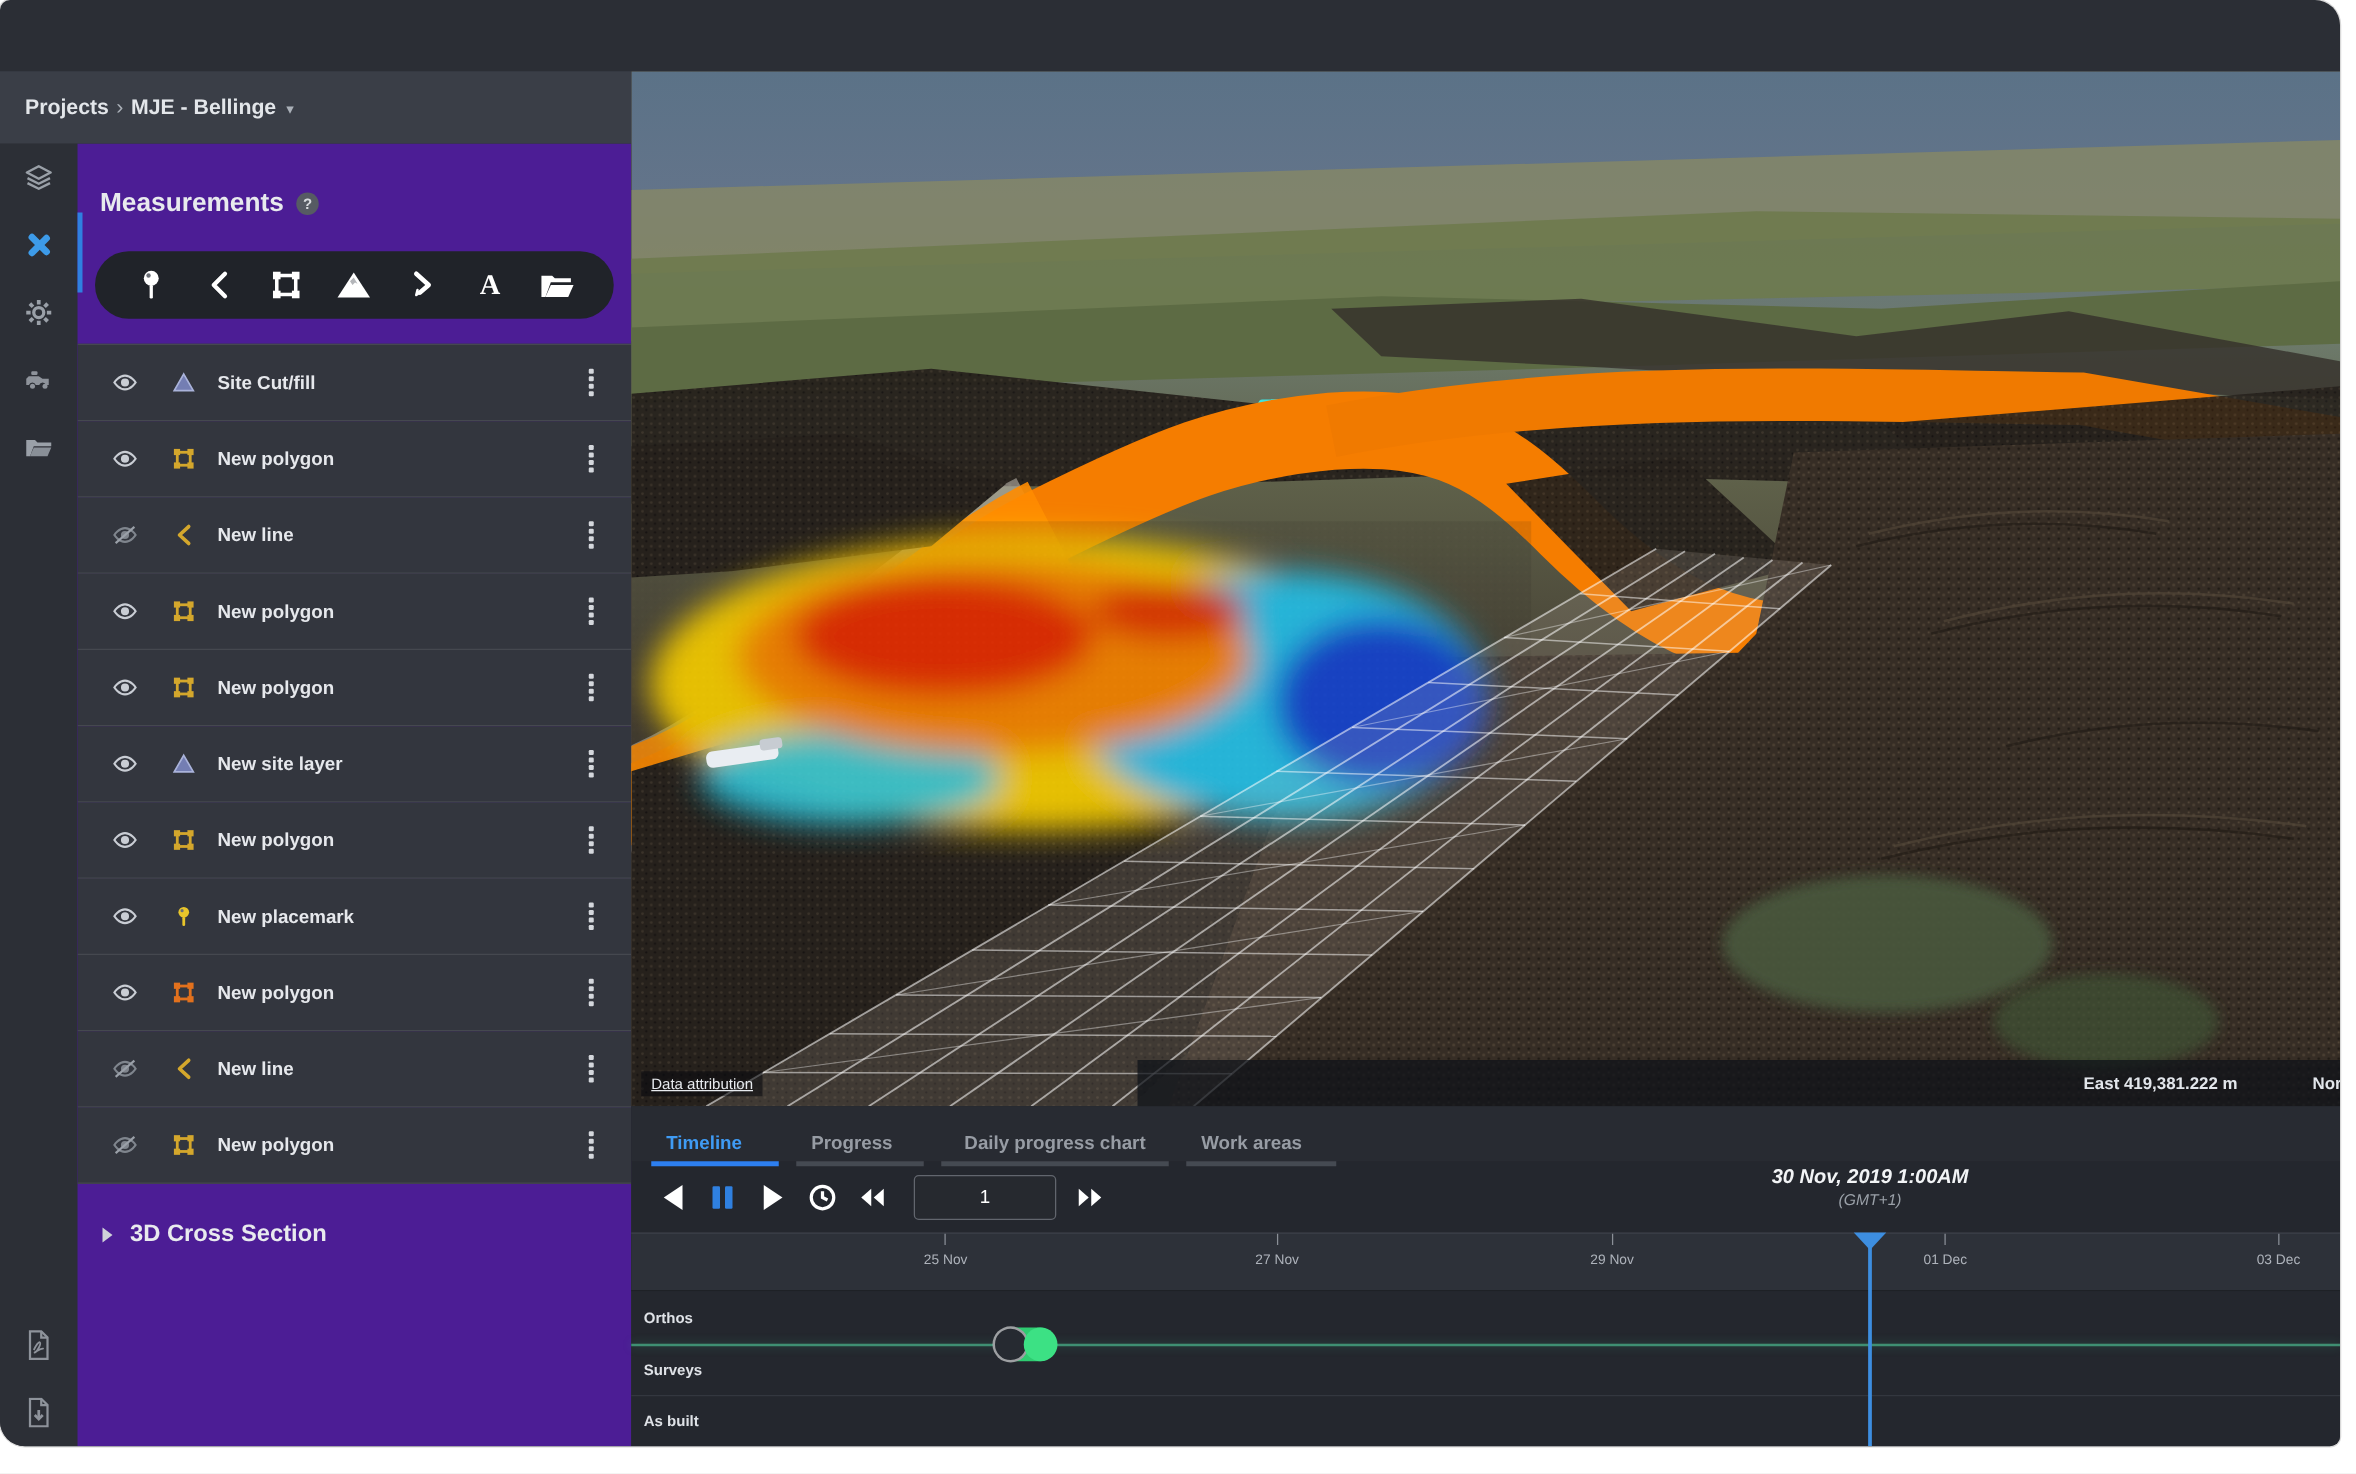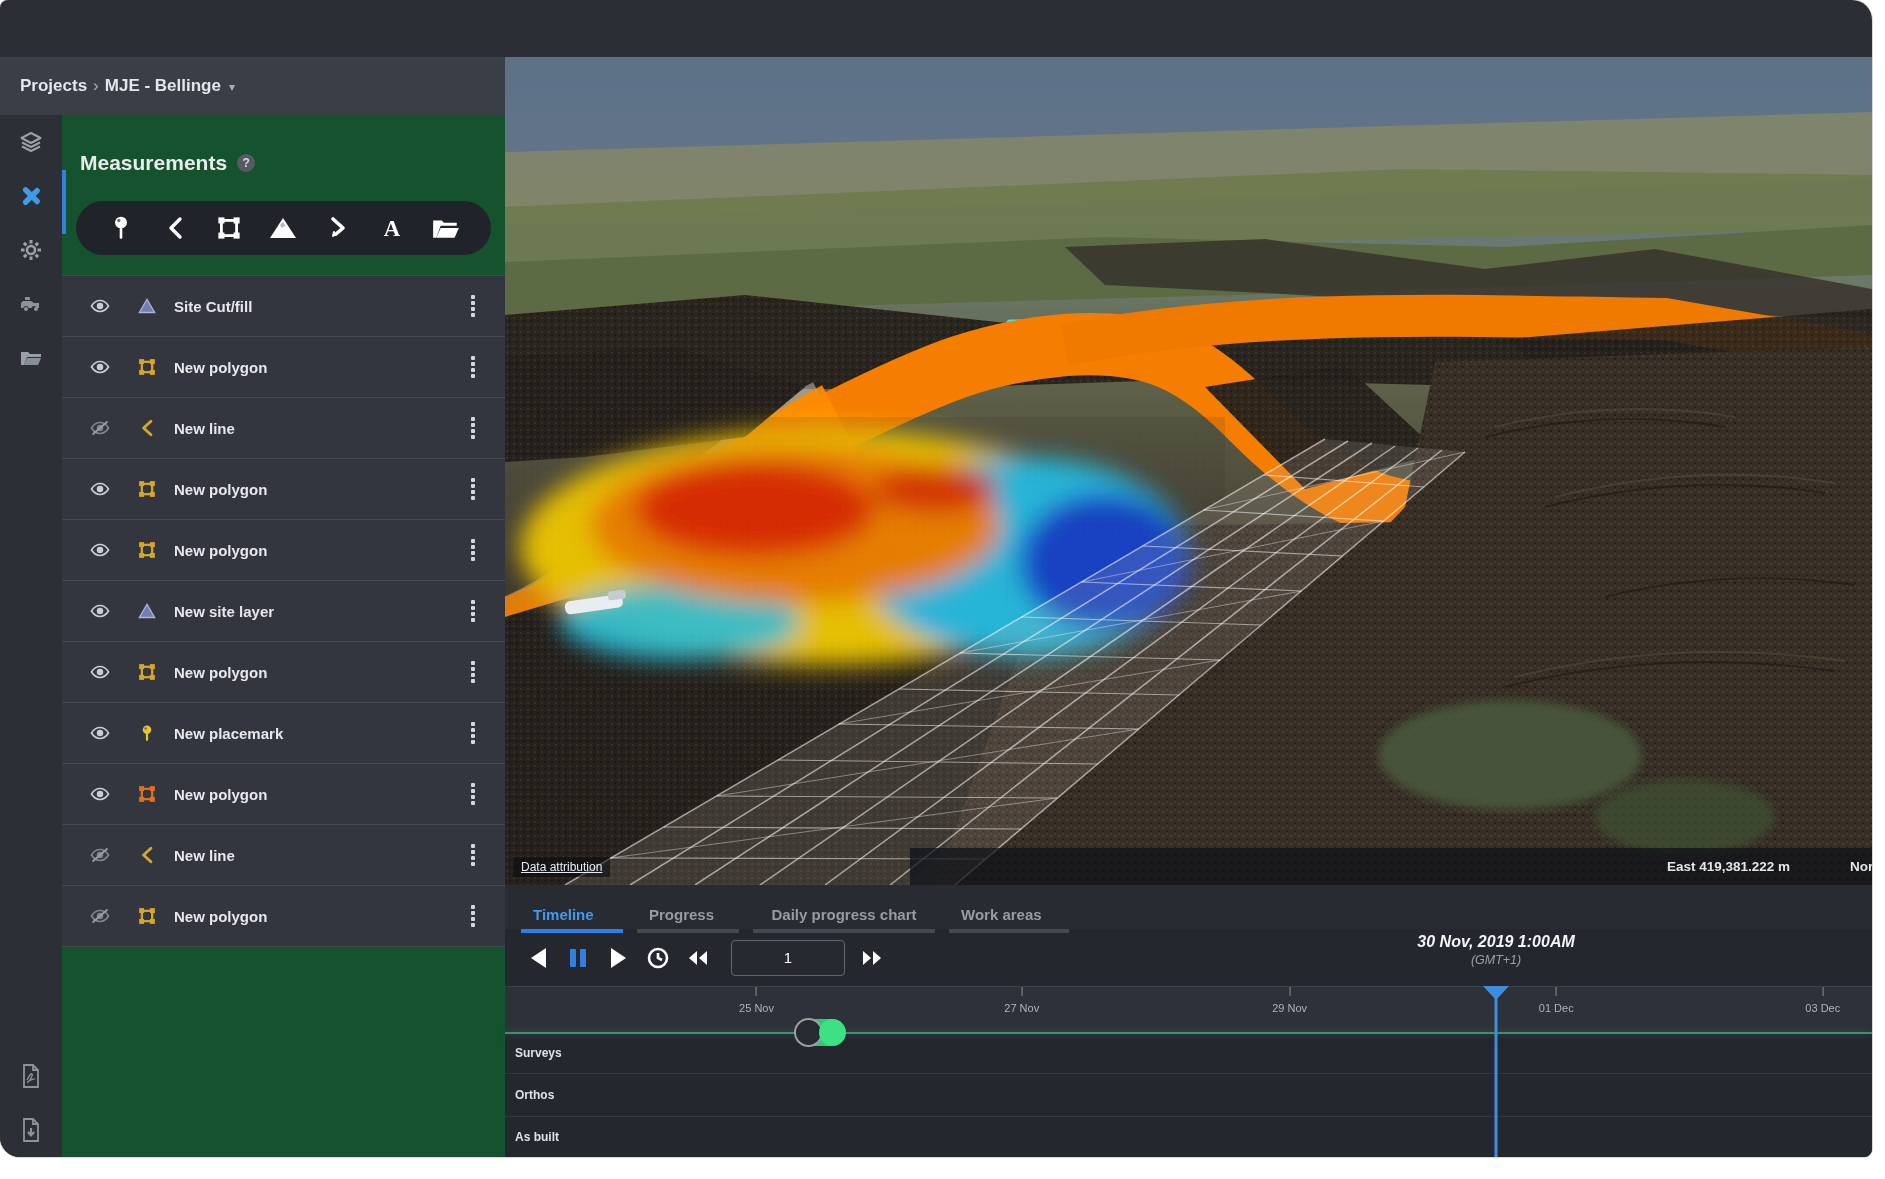--- a/index.html
+++ b/index.html
@@ -17,21 +17,21 @@
   .crumb{margin-left:20px;font-size:17px;font-weight:700;color:#e3e6ea;}
   .crumb .sep{color:#aab0b8;font-weight:400;margin:0 6px;}
   .crumb .caret{color:#aab0b8;font-size:12px;margin-left:8px;}
   .rail{position:absolute;left:0;top:115px;width:62px;height:1042px;background:#2c2f36;
     display:flex;flex-direction:column;align-items:center;}
   .rail .ric{width:62px;height:54px;display:flex;align-items:center;justify-content:center;cursor:pointer;}
   .rail .spacer{flex:1;}
   .rail svg{display:block;}
   .active-bar{position:absolute;left:62px;top:170px;width:4px;height:64px;background:#2f80e0;z-index:5;}
   
-  .panel{position:absolute;left:62px;top:115px;width:443px;height:1042px;background:#14532d;overflow:hidden;}
+  .panel{position:absolute;left:62px;top:115px;width:443px;height:1042px;background:#4c1d95;overflow:hidden;}
   .p-title{display:flex;align-items:center;margin:36px 0 0 18px;color:#e8eaee;font-size:21px;font-weight:700;}
   .help{width:18px;height:18px;border-radius:50%;background:#565b63;color:#d7dade;font-size:12px;font-weight:700;
     display:flex;align-items:center;justify-content:center;margin-left:10px;}
   .toolbar{margin:26px 14px 0 14px;height:54px;background:#202329;border-radius:27px;
     display:flex;align-items:center;justify-content:space-around;padding:0 18px;}
   .tool{width:40px;height:40px;display:flex;align-items:center;justify-content:center;cursor:pointer;}
   .mlist{margin-top:20px;}
   .m-row{height:60px;display:flex;align-items:center;background:#33363e;border-bottom:1px solid #45484f;cursor:pointer;}
   .m-row:first-child{border-top:1px solid #45484f;}
   .eye{margin-left:28px;width:22px;display:flex;color:#c9cdd4;cursor:pointer;}
@@ -506,20 +506,24 @@
     <span class="m-label">New polygon</span>
     <span class="kebab">
             <i></i>
             <i></i>
             <i></i>
             <i></i>
           </span>
   </div>
       </div>
 
+    <div class="xsec">
+      <span class="tri"></span>
+      <span>3D Cross Section</span>
+    </div>
   </div>
 
   <div class="map">
     <svg width="1367" height="828" viewBox="0 0 1367 828" preserveAspectRatio="none">
       <defs>
         <linearGradient id="sky" x1="0" y1="0" x2="0" y2="1">
           <stop offset="0" stop-color="#5b7287"></stop>
             <stop offset=".12" stop-color="#63748a"></stop>
           <stop offset=".26" stop-color="#6d7a6b"></stop>
             <stop offset=".4" stop-color="#5e6049"></stop>
@@ -706,27 +710,27 @@
         <div class="tick" style="left: 76.9%;">
           <i></i>
           <span>01 Dec</span>
         </div>
         <div class="tick" style="left: 96.4%;">
           <i></i>
           <span>03 Dec</span>
         </div>
       </div>
     <div class="tracks">
+        <div class="trow r0">
+    <span class="tlabel">Orthos</span>
+  </div>
         <div class="trow r1 has-line">
     <span class="tlabel">Surveys</span>
   <span class="switch" style="left: 23.2%; background: rgb(46, 204, 113);"></span>
         </div>
-        <div class="trow r0">
-    <span class="tlabel">Orthos</span>
-  </div>
         <div class="trow r2">
     <span class="tlabel">As built</span>
   </div>
       </div>
     <div class="playhead" id="playhead" style="left: 72.5%;"></div>
     <div class="playline" id="playline" style="left: 72.5%;"></div>
   </div>
 </div>
 
 </body></html>

